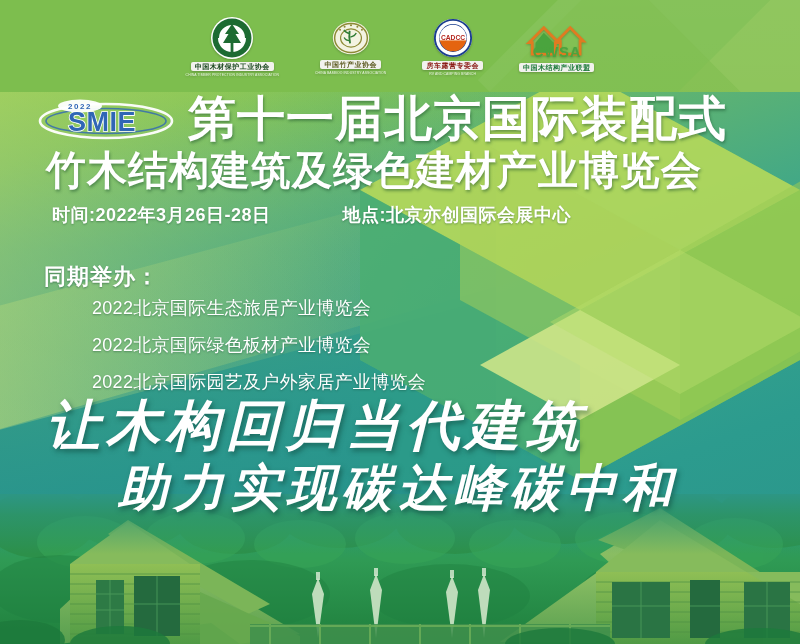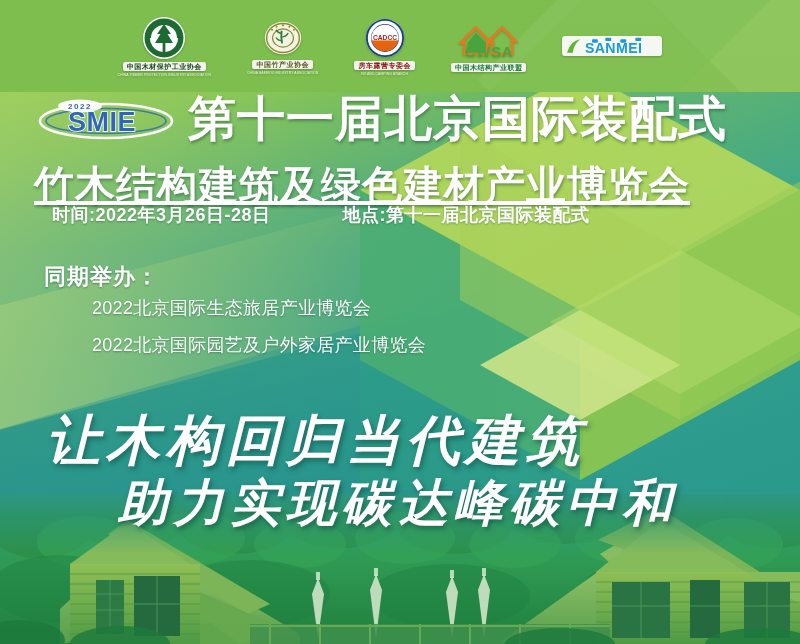--- a/index.html
+++ b/index.html
@@ -122,30 +122,29 @@
   .title-line1{
     font-size:48px;
     font-weight:bold;
     color:#ffffff;
     letter-spacing:1px;
     line-height:46px;
     text-shadow:1px 2px 3px rgba(20,70,40,0.45);
     white-space:nowrap;
   }
   .title-line2{
-    padding-left:34px;
+    padding-left:46px;
     font-size:40px;
     font-weight:bold;
     color:#ffffff;
     letter-spacing:1px;
     line-height:48px;
     text-shadow:1px 2px 3px rgba(20,70,40,0.45);
     white-space:nowrap;
-    margin-top:15px;
-    text-decoration:underline;
+    margin-top:0;
   }
 
   
   .meta-row{
     position:absolute; left:36px; top:203px;
     display:flex; align-items:center; gap:56px;
     z-index:7;
   }
   .meta-row span{
     font-size:18px; color:#ffffff; font-weight:bold;
@@ -170,21 +169,21 @@
     font-size:18px; color:#ffffff;
     letter-spacing:0.3px;
     margin-bottom:13px;
     text-shadow:0 1px 2px rgba(15,60,45,0.40);
     white-space:nowrap;
     margin-left:48px;
   }
 
   
   .slogan{
-    position:absolute; left:0; top:408px; width:100%; z-index:7;
+    position:absolute; left:0; top:393px; width:100%; z-index:7;
   }
   .slogan .l1{
     padding-left:46px;
     font-family:"DejaVu Serif", serif;
     font-size:54px; font-weight:bold; font-style:italic;
     color:#ffffff;
     letter-spacing:6px;
     line-height:64px;
     text-shadow:2px 3px 5px rgba(10,60,50,0.5);
     white-space:nowrap;
@@ -299,33 +298,20 @@
     <div class="logo lg4">
       <svg class="mark" width="66" height="40" viewBox="0 0 80 48">
         <path d="M6 26 L24 8 L42 26 L38 26 L38 40 L10 40 L10 26 Z" fill="none" stroke="#e07b21" stroke-width="3.4"></path>
         <path d="M40 24 L56 8 L72 24 L68 24 L68 40 L44 40 L44 24 Z" fill="none" stroke="#e07b21" stroke-width="3.4"></path>
         <path d="M24 14 L36 26 L36 38 L14 38 L14 26 Z" fill="#4aa43e"></path>
         <text x="40" y="43" font-family="Liberation Sans, sans-serif" font-size="18" font-weight="bold" fill="#4aa43e" text-anchor="middle" letter-spacing="1">CWSA</text>
       </svg>
       <div class="cn" style="color:#1e7a3b">中国木结构产业联盟</div>
     </div>
 
-    <div class="logo lg5">
-      <svg class="mark" width="100" height="34" viewBox="0 0 120 40">
-        <rect x="0" y="8" width="120" height="24" rx="4" fill="#f4f7f2"></rect>
-        <path d="M6 28 q4 -14 16 -16 q-8 6 -9 16 z" fill="#5cb531"></path>
-        <g fill="#1b9ad6">
-          <rect x="36" y="12" width="7" height="4" rx="1"></rect>
-          <rect x="52" y="10" width="7" height="4" rx="1"></rect>
-          <rect x="70" y="12" width="7" height="4" rx="1"></rect>
-          <rect x="88" y="10" width="7" height="4" rx="1"></rect>
-        </g>
-        <text x="62" y="28" font-family="Liberation Sans, sans-serif" font-size="17" font-weight="bold" fill="#1b9ad6" text-anchor="middle" letter-spacing="0.5">SANMEI</text>
-      </svg>
-    </div>
 
   </div>
 
   <div class="title-zone">
     <div class="title-row">
       <div class="smie">
         <svg viewBox="0 0 146 46">
           <ellipse cx="70" cy="25" rx="66" ry="17" fill="none" stroke="#ffffff" stroke-width="2.6" opacity="0.95"></ellipse>
           <ellipse cx="70" cy="25" rx="60" ry="12.5" fill="none" stroke="#2f66b5" stroke-width="1.6" opacity="0.8"></ellipse>
           <ellipse cx="44" cy="10" rx="22" ry="6.5" fill="#ffffff" opacity="0.95"></ellipse>
@@ -333,27 +319,28 @@
           <text x="66" y="35" font-family="Liberation Sans, sans-serif" font-size="27" font-weight="bold" fill="#2f66b5" text-anchor="middle" letter-spacing="0.5" stroke="#ffffff" stroke-width="1.6" paint-order="stroke">SMIE</text>
         </svg>
       </div>
       <div class="title-line1">第十一届北京国际装配式</div>
     </div>
     <div class="title-line2">竹木结构建筑及绿色建材产业博览会</div>
   </div>
 
   <div class="meta-row">
     <span>时间:2022年3月26日-28日</span>
-    <span>地点:第十一届北京国际装配式</span>
+    <span>地点:北京亦创国际会展中心</span>
   </div>
 
   <div class="concurrent">
     <h3>同期举办：</h3>
     <ul>
       <li>2022北京国际生态旅居产业博览会</li>
+      <li>2022北京国际绿色板材产业博览会</li>
       <li>2022北京国际园艺及户外家居产业博览会</li>
     </ul>
   </div>
 
   <div class="slogan">
     <div class="l1">让木构回归当代建筑</div>
     <div class="l2">助力实现碳达峰碳中和</div>
   </div>
 
   <div class="photo">

